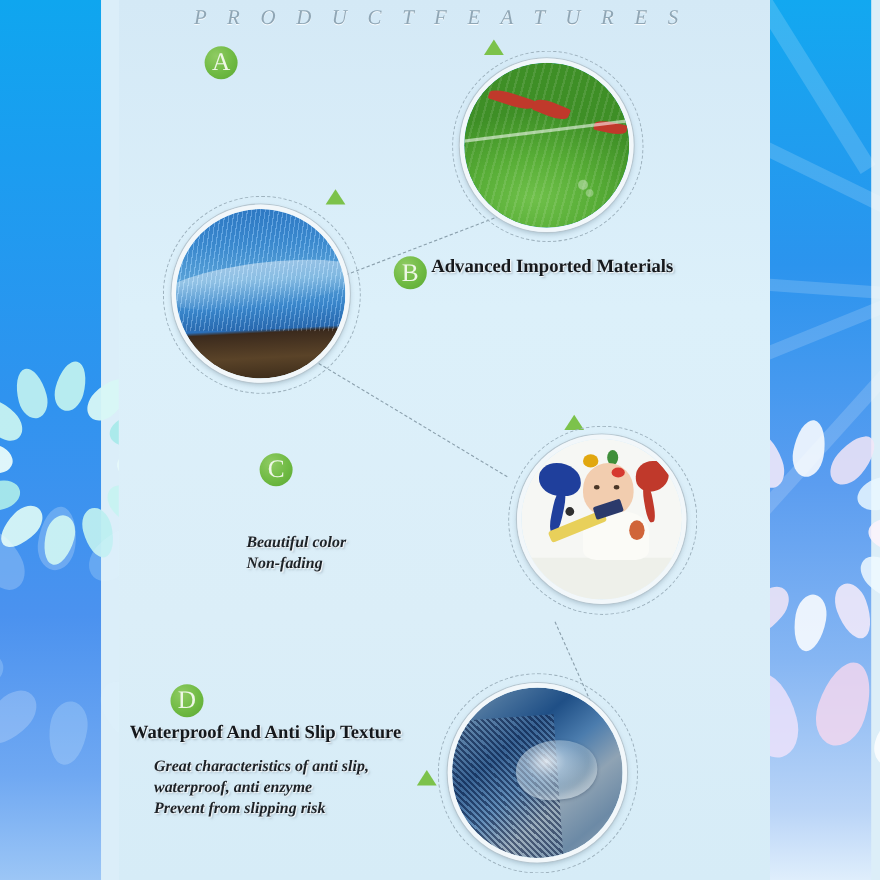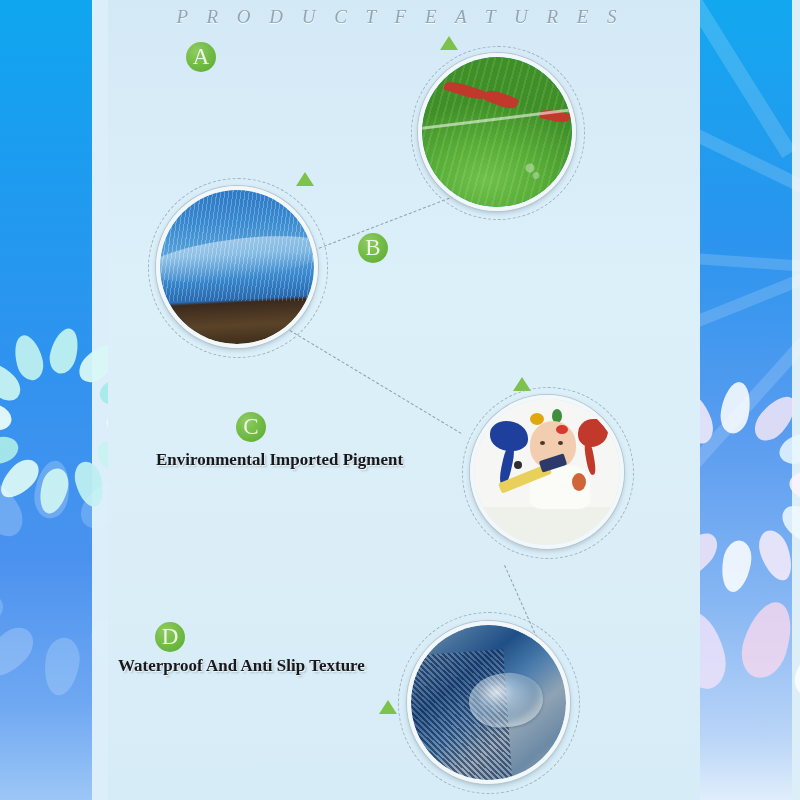--- a/index.html
+++ b/index.html
@@ -240,23 +240,25 @@
   <div class="photo-wrap" style="left:148px;top:178px;">
     <div class="dash-ring" style="left:0;top:0;width:178px;height:178px;"></div>
     <div class="photo" style="left:8px;top:8px;width:154px;height:154px;">
       <div class="inner">
           <div class="imgB"></div>
         </div>
     </div>
   </div>
 
   <div class="badge" style="left:358px;top:233px;">B</div>
+  <div class="heading" style="left:392px;top:232px;">Advanced Imported Materials</div>
 
   <div class="badge" style="left:236px;top:412px;">C</div>
-  <div class="heading" style="left:156px;top:450px;">Environmental Imported Pigment</div>
+  <div class="body-text" style="left:224px;top:484px;">Beautiful color
+Non-fading</div>
 
   <div class="photo-wrap" style="left:462px;top:387px;">
     <div class="dash-ring" style="left:0;top:0;width:170px;height:170px;"></div>
     <div class="photo" style="left:8px;top:8px;width:146px;height:146px;">
       <div class="inner">
         <div class="imgC"></div>
         <div class="paperfloor"></div>
         <div class="splat" style="left:16px;top:22px;width:38px;height:30px;background:#1f3f9c;border-radius:44% 60% 40% 55%;"></div>
         <div class="splat" style="left:28px;top:46px;width:10px;height:40px;background:#1f3f9c;border-radius:40%;transform:rotate(12deg);"></div>
         <div class="splat" style="left:104px;top:20px;width:30px;height:28px;background:#c0392b;border-radius:52% 40% 58% 44%;"></div>
@@ -271,20 +273,23 @@
         <div class="babybody" style="left:56px;top:66px;width:60px;height:44px;"></div>
         <div class="splat" style="left:98px;top:74px;width:14px;height:18px;background:#d0653a;border-radius:50%;"></div>
         <div class="brush" style="left:24px;top:74px;width:54px;height:11px;transform:rotate(-22deg);"></div>
         <div class="brush-tip" style="left:66px;top:58px;width:26px;height:12px;transform:rotate(-18deg);"></div>
       </div>
     </div>
   </div>
 
   <div class="badge" style="left:155px;top:622px;">D</div>
   <div class="heading" style="left:118px;top:656px;text-align:center;">Waterproof And Anti Slip Texture</div>
+  <div class="body-text" style="left:140px;top:688px;">Great characteristics of anti slip,
+waterproof, anti enzyme
+Prevent from slipping risk</div>
 
   <div class="photo-wrap" style="left:398px;top:612px;">
     <div class="dash-ring" style="left:0;top:0;width:180px;height:180px;"></div>
     <div class="photo" style="left:9px;top:9px;width:155px;height:155px;">
       <div class="inner">
         <div class="imgD"></div>
         <div class="drop" style="left:58px;top:48px;width:74px;height:54px;transform:rotate(-6deg);"></div>
       </div>
     </div>
   </div>

